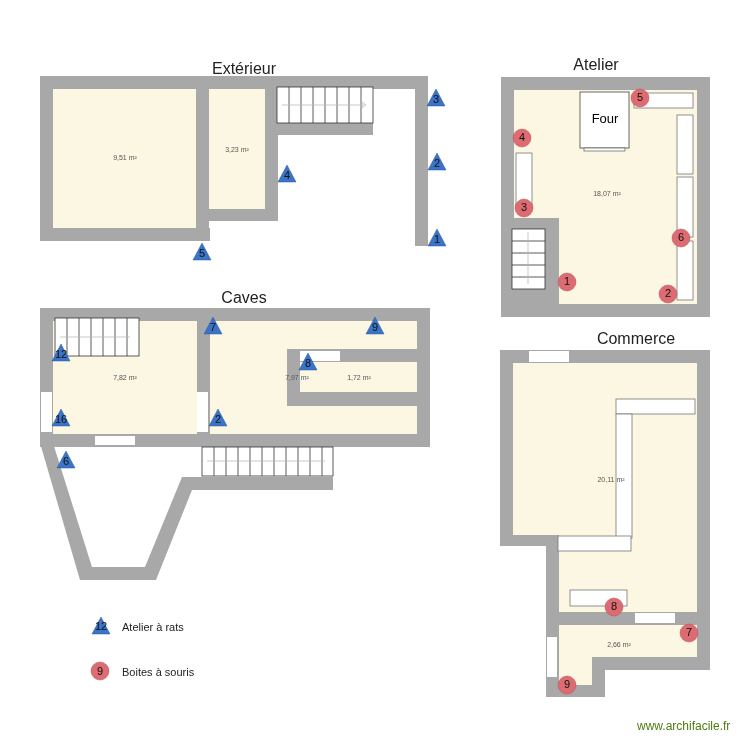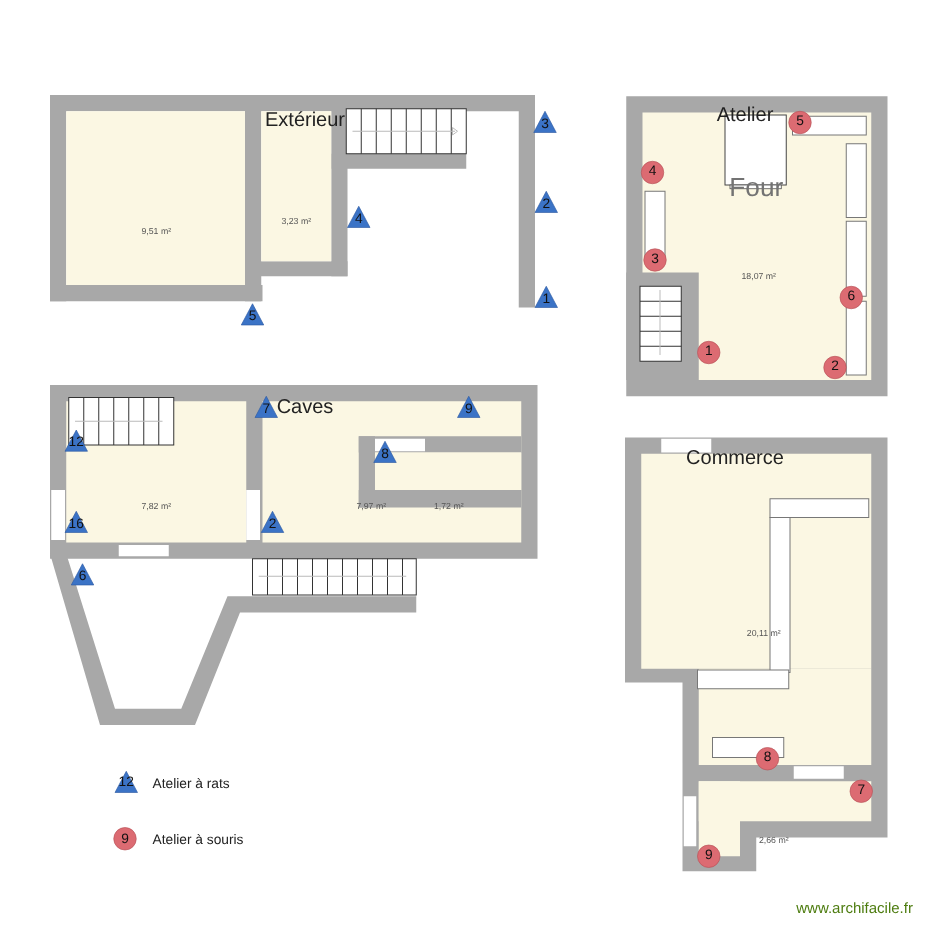--- a/index.html
+++ b/index.html
@@ -1,21 +1,21 @@
 <!DOCTYPE html>
 <html><head>
   <meta charset="utf-8">
   <style>
     html, body { margin:0; padding:0; background:#ffffff; }
     body { width:750px; height:750px; position:relative; overflow:hidden; font-family:"Liberation Sans", sans-serif; }
     #plan { position:absolute; left:0; top:0; width:750px; height:750px; }
-    .lbl { position:absolute; color:#222; white-space:nowrap; transform:translateX(-50%);margin-top:28px; }
+    .lbl { position:absolute; color:#222; white-space:nowrap; transform:translateX(-50%); }
     .title { font-size:16px; }
     .area { font-size:7px; color:#555; }
-    .four { font-size:21px; color:#737373; }
+    .four { font-size:13px; color:#000000; }
     .legend-text { position:absolute; font-size:11px; color:#222; }
     .mark { position:absolute; width:20px; height:20px; font-size:11px; color:#111; text-align:center; }
     .watermark { position:absolute; left:637px; top:719px; font-size:12px; color:#4d7c0f; }
   </style>
 </head>
 <body>
 
 <svg id="plan" viewBox="0 0 750 750" xmlns="http://www.w3.org/2000/svg">
 
   <g>
@@ -154,21 +154,21 @@
       <circle cx="567" cy="685" r="9" fill="#dc6b72" stroke="#b64e55" stroke-width="0.5"></circle>
     </g>
 
   <polygon points="101,617 92,634 110,634" fill="#3b73c6" stroke="#2b58a0" stroke-width="0.5"></polygon>
   <circle cx="100" cy="671" r="9" fill="#dc6b72" stroke="#b64e55" stroke-width="0.5"></circle>
 </svg>
 
 <div class="lbl title" style="left:244px;top:60px;">Extérieur</div>
 <div class="lbl title" style="left:596px;top:56px;">Atelier</div>
 <div class="lbl title" style="left:244px;top:289px;">Caves</div>
-<div class="lbl title" style="left:588px;top:330px;text-align:center;">Commerce</div>
+<div class="lbl title" style="left:636px;top:330px;text-align:center;">Commerce</div>
 
 <div class="lbl area" style="left:125px;top:154px;">9,51 m²</div>
 <div class="lbl area" style="left:237px;top:146px;">3,23 m²</div>
 <div class="lbl area" style="left:607px;top:190px;">18,07 m²</div>
 <div class="lbl four" style="left:605px;top:111px;">Four</div>
 <div class="lbl area" style="left:125px;top:374px;">7,82 m²</div>
 <div class="lbl area" style="left:297px;top:374px;">7,97 m²</div>
 <div class="lbl area" style="left:359px;top:374px;">1,72 m²</div>
 <div class="lbl area" style="left:611px;top:476px;">20,11 m²</div>
 <div class="lbl area" style="left:619px;top:641px;">2,66 m²</div>
@@ -193,15 +193,15 @@
     <div class="mark" style="left: 630px; top: 91px;">5</div>
     <div class="mark" style="left: 671px; top: 231px;">6</div>
     <div class="mark" style="left: 679px; top: 626px;">7</div>
     <div class="mark" style="left: 604px; top: 600px;">8</div>
     <div class="mark" style="left: 557px; top: 678px;">9</div>
   </div>
 
 <div class="mark" style="left:91px;top:620px;">12</div>
 <div class="legend-text" style="left:122px;top:621px;">Atelier à rats</div>
 <div class="mark" style="left:90px;top:665px;">9</div>
-<div class="legend-text" style="left:122px;top:666px;">Atelier à souris</div>
+<div class="legend-text" style="left:122px;top:666px;">Boites à souris</div>
 
 <div class="watermark">www.archifacile.fr</div>
 
 </body></html>

